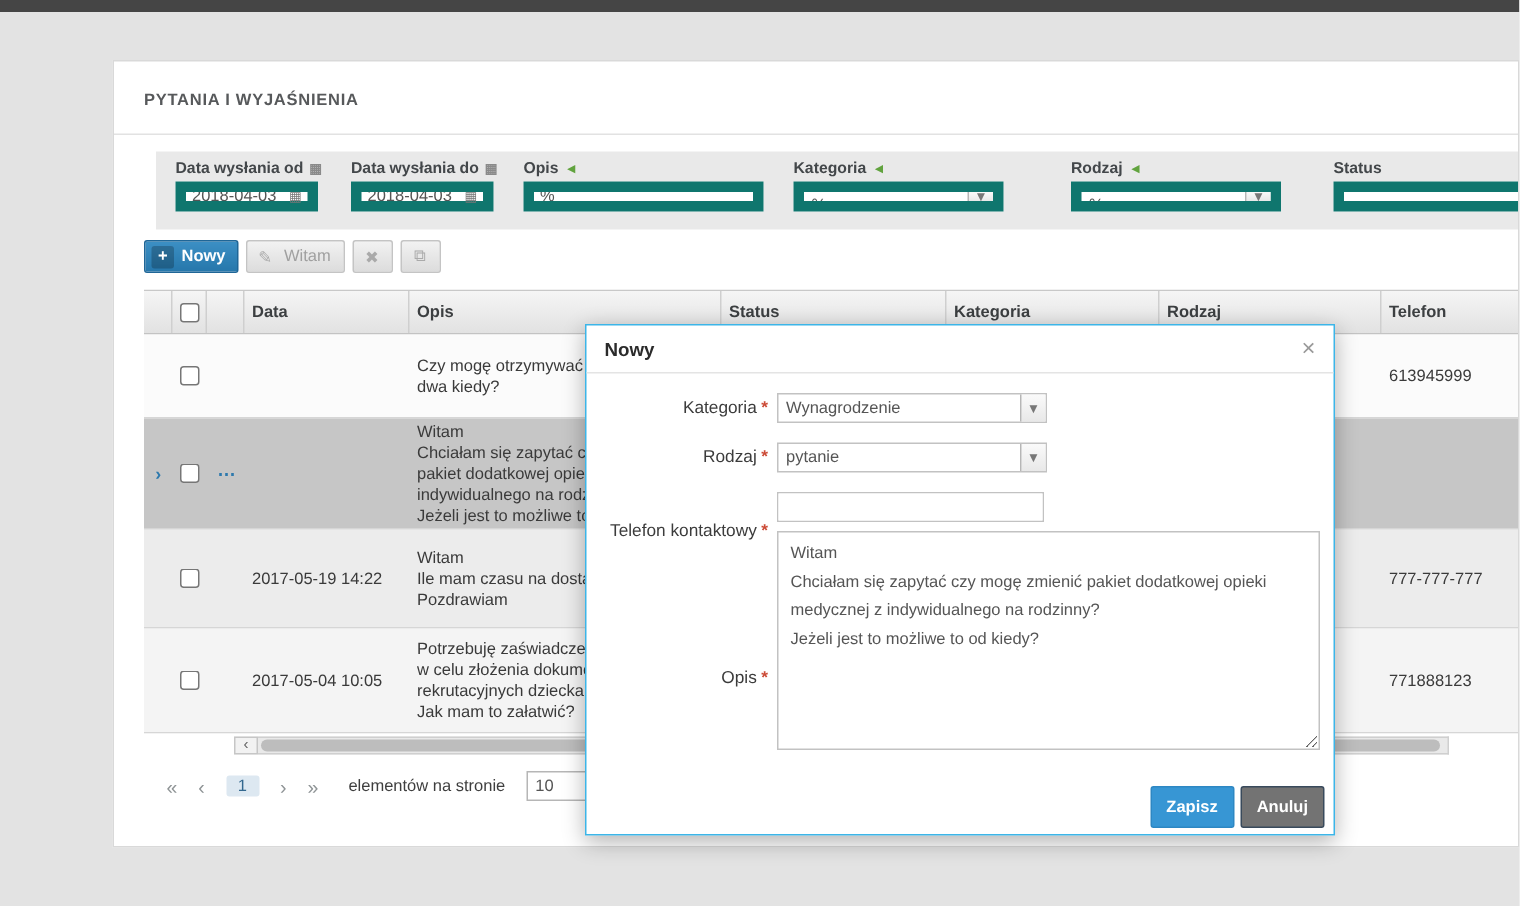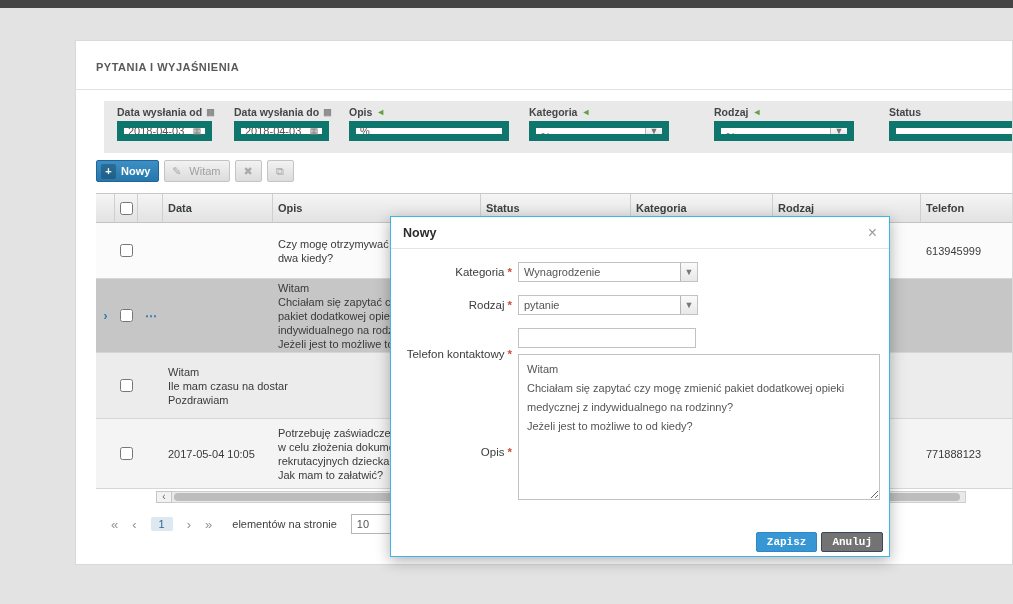--- a/index.html
+++ b/index.html
@@ -76,21 +76,21 @@
   .m-title { font-size:12.5px; font-weight:bold; color:#2b2b2b; flex:1; }
   .m-close { color:#9a9a9a; font-size:16px; line-height:16px; cursor:pointer; }
   .m-label { position:absolute; left:0; width:121px; text-align:right; font-size:11.5px; color:#3c3c3c; line-height:20px; white-space:nowrap; }
   .req { color:#cc4b37; margin-left:3px; font-weight:bold; }
   .l1{top:45px;} .l2{top:78px;} .l3{top:111px;margin-top:16px;} .l4{top:225px;}
   .m-field { position:absolute; left:127px; height:20px; background:#fff; border:1px solid #c2c2c2; display:flex; align-items:stretch; }
   .mf1{top:45px; width:180px;} .mf2{top:78px; width:180px;} .mf3{top:111px; width:178px;}
   .m-field input { border:0; outline:0; flex:1; min-width:0; font-family:inherit; font-size:11px; color:#555; padding:0 4px; }
   .m-textarea { position:absolute; left:127px; top:137px; width:362px; height:146px; border:1px solid #c2c2c2; font-family:inherit; font-size:11px; color:#555; line-height:19px; padding:5px 8px; resize:both; outline:none; }
   .m-footer { position:absolute; right:6px; bottom:4px; display:flex; gap:4px; }
-  .mbtn { height:20px; font-family:Liberation Mono, monospace; font-size:11px; font-weight:bold; color:#fff; border-radius:2px; padding:0 10px; cursor:pointer; }
+  .mbtn { height:28px; font-family:Liberation Sans, sans-serif; font-size:11px; font-weight:bold; color:#fff; border-radius:2px; padding:0 10px; cursor:pointer; }
   .mbtn.save { background:#3796d4; border:1px solid #2d87c3; }
   .mbtn.cancel { background:#737373; border:1px solid #394a5c; }
 </style>
 </head>
 <body>
 
 <div class="page">
   <div class="topbar"></div>
 
   <div class="panel">
@@ -229,20 +229,21 @@
         <div class="gc c-rodz"></div>
         <div class="gc c-tel"></div>
       </div>
 
       <div class="g-row body-row r2">
         <div class="gc c-exp"></div>
         <div class="gc c-chk">
             <input type="checkbox" style="">
           </div>
         <div class="gc c-act"></div>
+        <div class="gc c-data">2017-05-19 14:22</div>
         <div class="gc c-opis">
           <span>Witam</span>
           <span>Ile mam czasu na dostar</span>
           <span>Pozdrawiam</span>
         </div>
         <div class="gc c-status"></div>
         <div class="gc c-kat"></div>
         <div class="gc c-rodz"></div>
         <div class="gc c-tel">777-777-777</div>
       </div>

